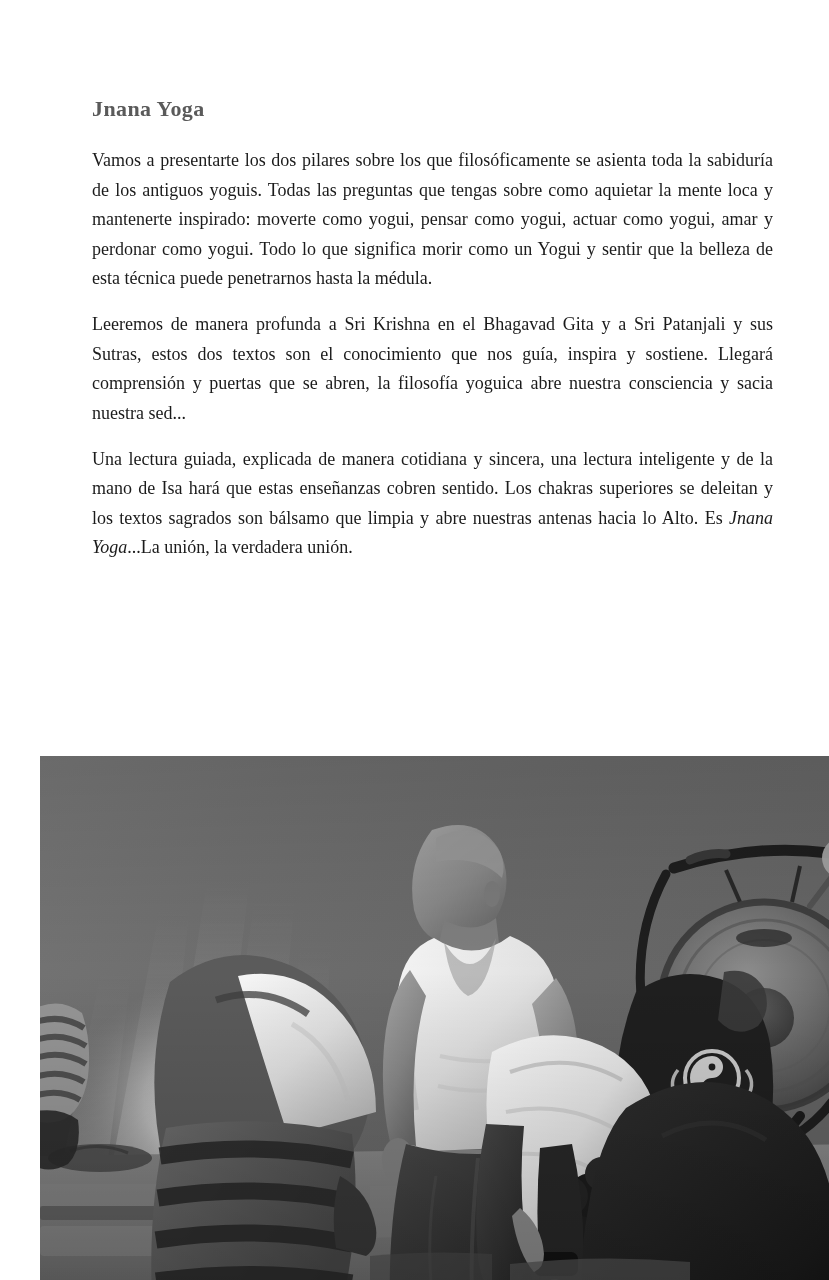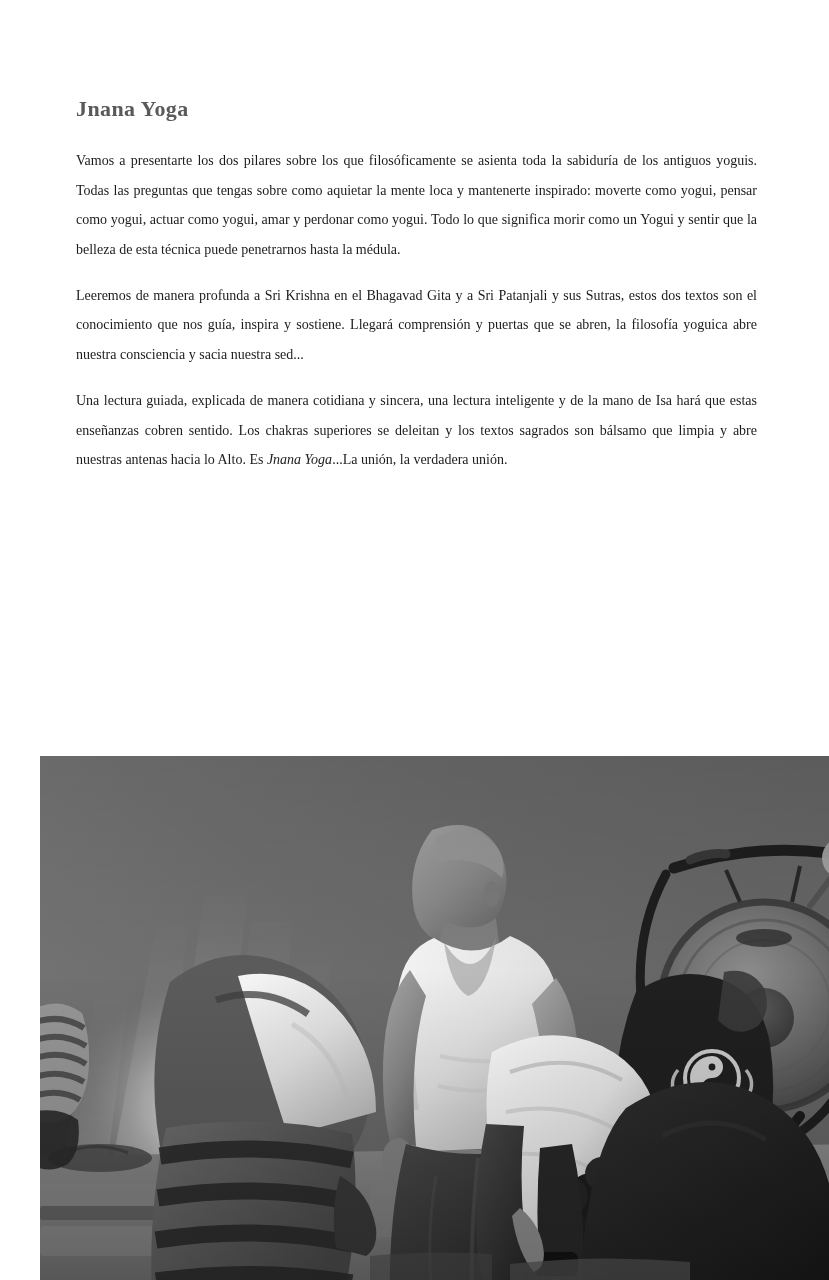--- a/index.html
+++ b/index.html
@@ -13,38 +13,38 @@
     width: 829px;
     height: 1280px;
     background: #ffffff;
     overflow: hidden;
     font-family: "Liberation Serif", "DejaVu Serif", serif;
   }
 
   
   .text-column {
     position: absolute;
-    left: 76px;
+    left: 92px;
     top: 96px;
     width: 681px;
   }
 
   .page-title {
     font-family: "Liberation Serif", "DejaVu Serif", serif;
     font-size: 22px;
     font-weight: bold;
     color: #5a5a5a;
     letter-spacing: 0.4px;
     margin: 0 0 24px 0;
     line-height: 1.2;
   }
 
   .body-paragraph {
     font-family: "Liberation Serif", "DejaVu Serif", serif;
-    font-size: 14px;
+    font-size: 18px;
     line-height: 29.4px;
     color: #1b1b1b;
     text-align: justify;
     text-justify: inter-word;
     margin: 0 0 17px 0;
     hyphens: none;
   }
   .body-paragraph:last-child { margin-bottom: 4px; }
 
   .italic-term { font-style: italic; }

